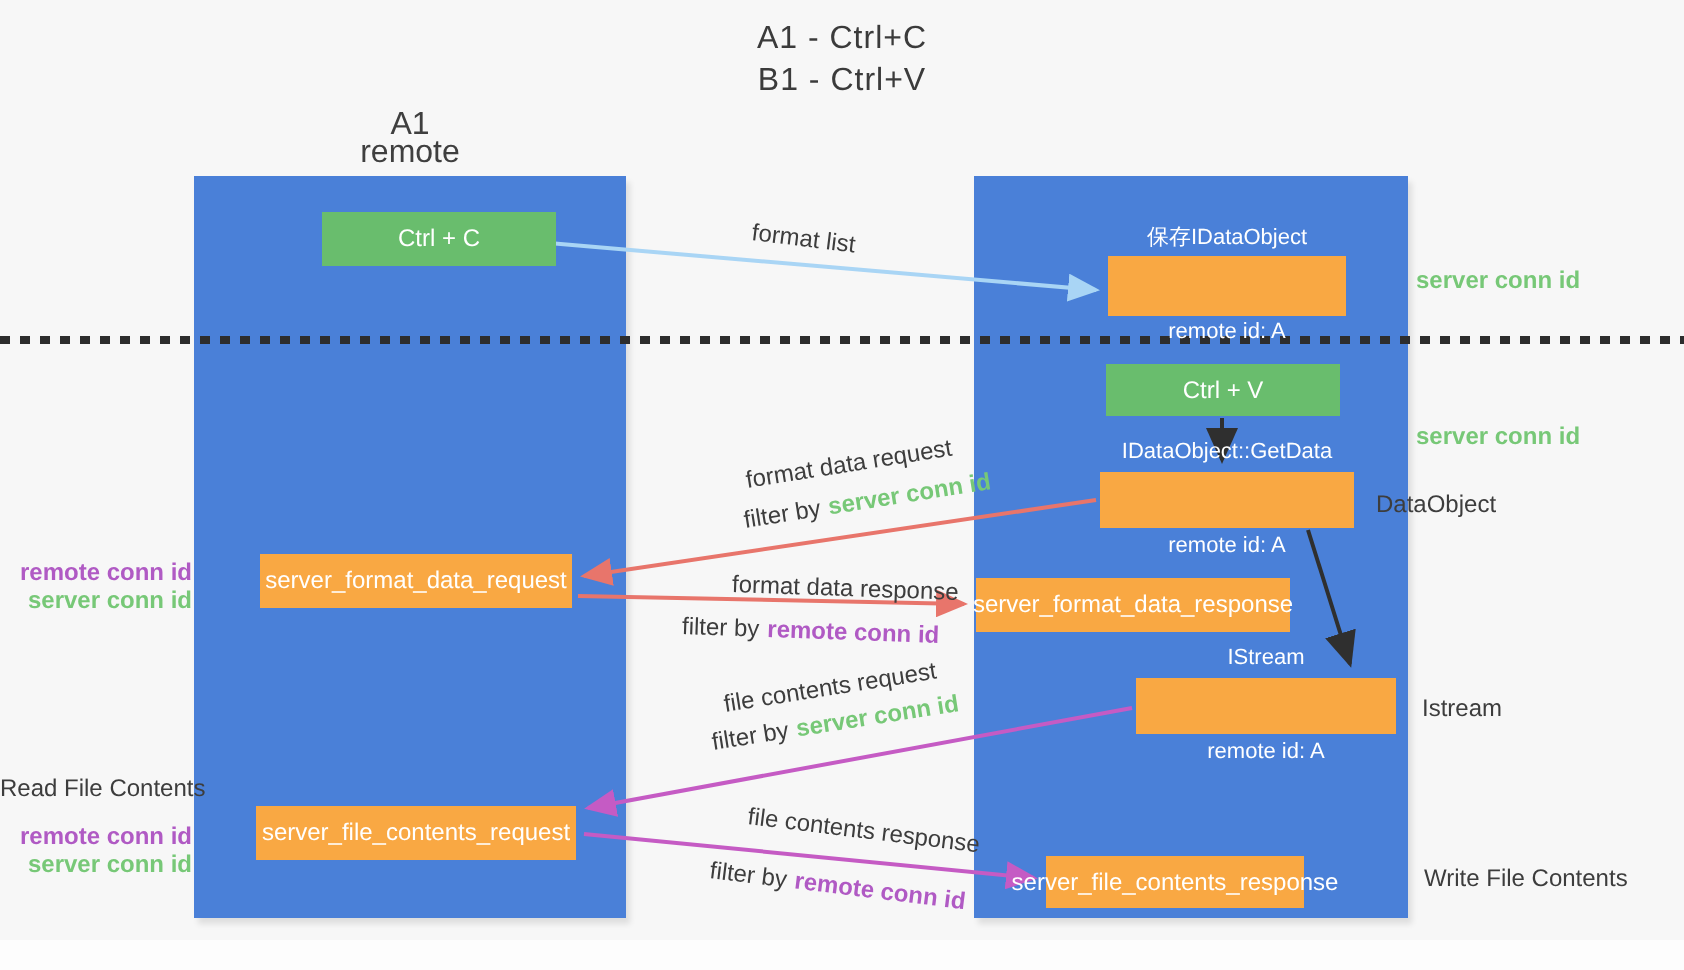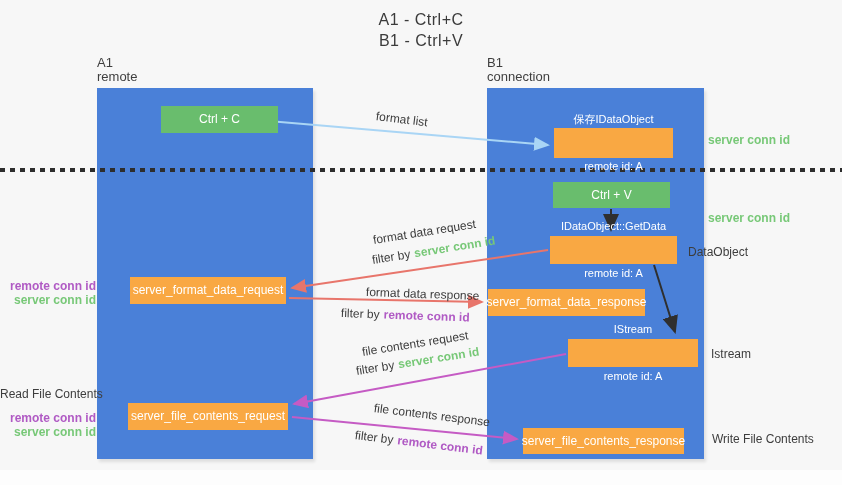--- a/index.html
+++ b/index.html
@@ -3,21 +3,21 @@
 <meta charset="utf-8">
 <style>
   html,body{margin:0;padding:0;}
   body{font-family:"Liberation Sans","DejaVu Sans",sans-serif;background:#eee;}
   .stage{position:relative;width:842px;height:485px;background:#f7f7f7;overflow:hidden;margin:0 auto;}
   .bottom-strip{position:absolute;left:0;top:470px;width:842px;height:15px;background:#fdfdfd;}
 
   .title{position:absolute;left:0;top:9px;width:842px;text-align:center;
          font-size:16px;line-height:21px;color:#3b3b3b;letter-spacing:.5px;}
 
-  .col-header{position:absolute;top:56px;font-size:13px;line-height:14px;color:#3f3f3f;}
+  .col-header{position:absolute;top:56px;text-align:center;font-size:16px;line-height:14px;color:#3f3f3f;}
   .col-header.a1{left:97px;width:216px;}
   .col-header.b1{left:487px;width:217px;}
 
   .lifeline{position:absolute;top:88px;height:371px;background:#4a80d8;
             box-shadow:2px 3px 3px rgba(0,0,0,0.10);}
   .lifeline.a1{left:97px;width:216px;}
   .lifeline.b1{left:487px;width:217px;}
 
   .divider{position:absolute;left:0;top:168px;width:842px;height:4px;
            background:repeating-linear-gradient(90deg,#2d2d2d 0 5px,transparent 5px 10px);}
@@ -47,24 +47,20 @@
   <div class="bottom-strip"></div>
 
   <div class="title">
     <div>A1 - Ctrl+C</div>
     <div>B1 - Ctrl+V</div>
   </div>
 
   <div class="col-header a1">
     <div>A1</div>
     <div>remote</div>
-  </div>
-  <div class="col-header b1">
-    <div>B1</div>
-    <div>connection</div>
   </div>
 
   <div class="lifeline a1"></div>
   <div class="lifeline b1"></div>
 
   <div class="divider"></div>
 
   <svg class="overlay" width="842" height="485">
     <defs>
       <marker id="m-blue" markerWidth="8" markerHeight="7" refX="7" refY="3.5" orient="auto">
@@ -107,21 +103,21 @@
 
   <div class="box orange single" style="left:488px;top:289px;width:157px;height:27px;text-align:right;">server_format_data_response</div>
 
   <div class="box orange" style="left:568px;top:339px;width:130px;height:28px;">
     <div class="l1">IStream</div>
     <div class="l2">remote id: A</div>
   </div>
 
   <div class="box orange single" style="left:128px;top:403px;width:160px;height:27px;">server_file_contents_request</div>
 
-  <div class="box orange single" style="left:523px;top:428px;width:161px;height:26px;">server_file_contents_response</div>
+  <div class="box orange single" style="left:523px;top:428px;width:129px;height:26px;">server_file_contents_response</div>
 
   <div class="lbl rot" style="left:376px;top:109px;transform:rotate(7deg);">format list</div>
 
   <div class="lbl rot" style="left:373px;top:233px;transform:rotate(-9deg);">format data request</div>
   <div class="lbl rot" style="left:372px;top:253px;transform:rotate(-9deg);">
     <span class="filter-prefix">filter by</span><span class="g">server conn id</span>
   </div>
 
   <div class="lbl rot" style="left:366px;top:285px;transform:rotate(2deg);">format data response</div>
   <div class="lbl rot" style="left:341px;top:306px;transform:rotate(2deg);">

